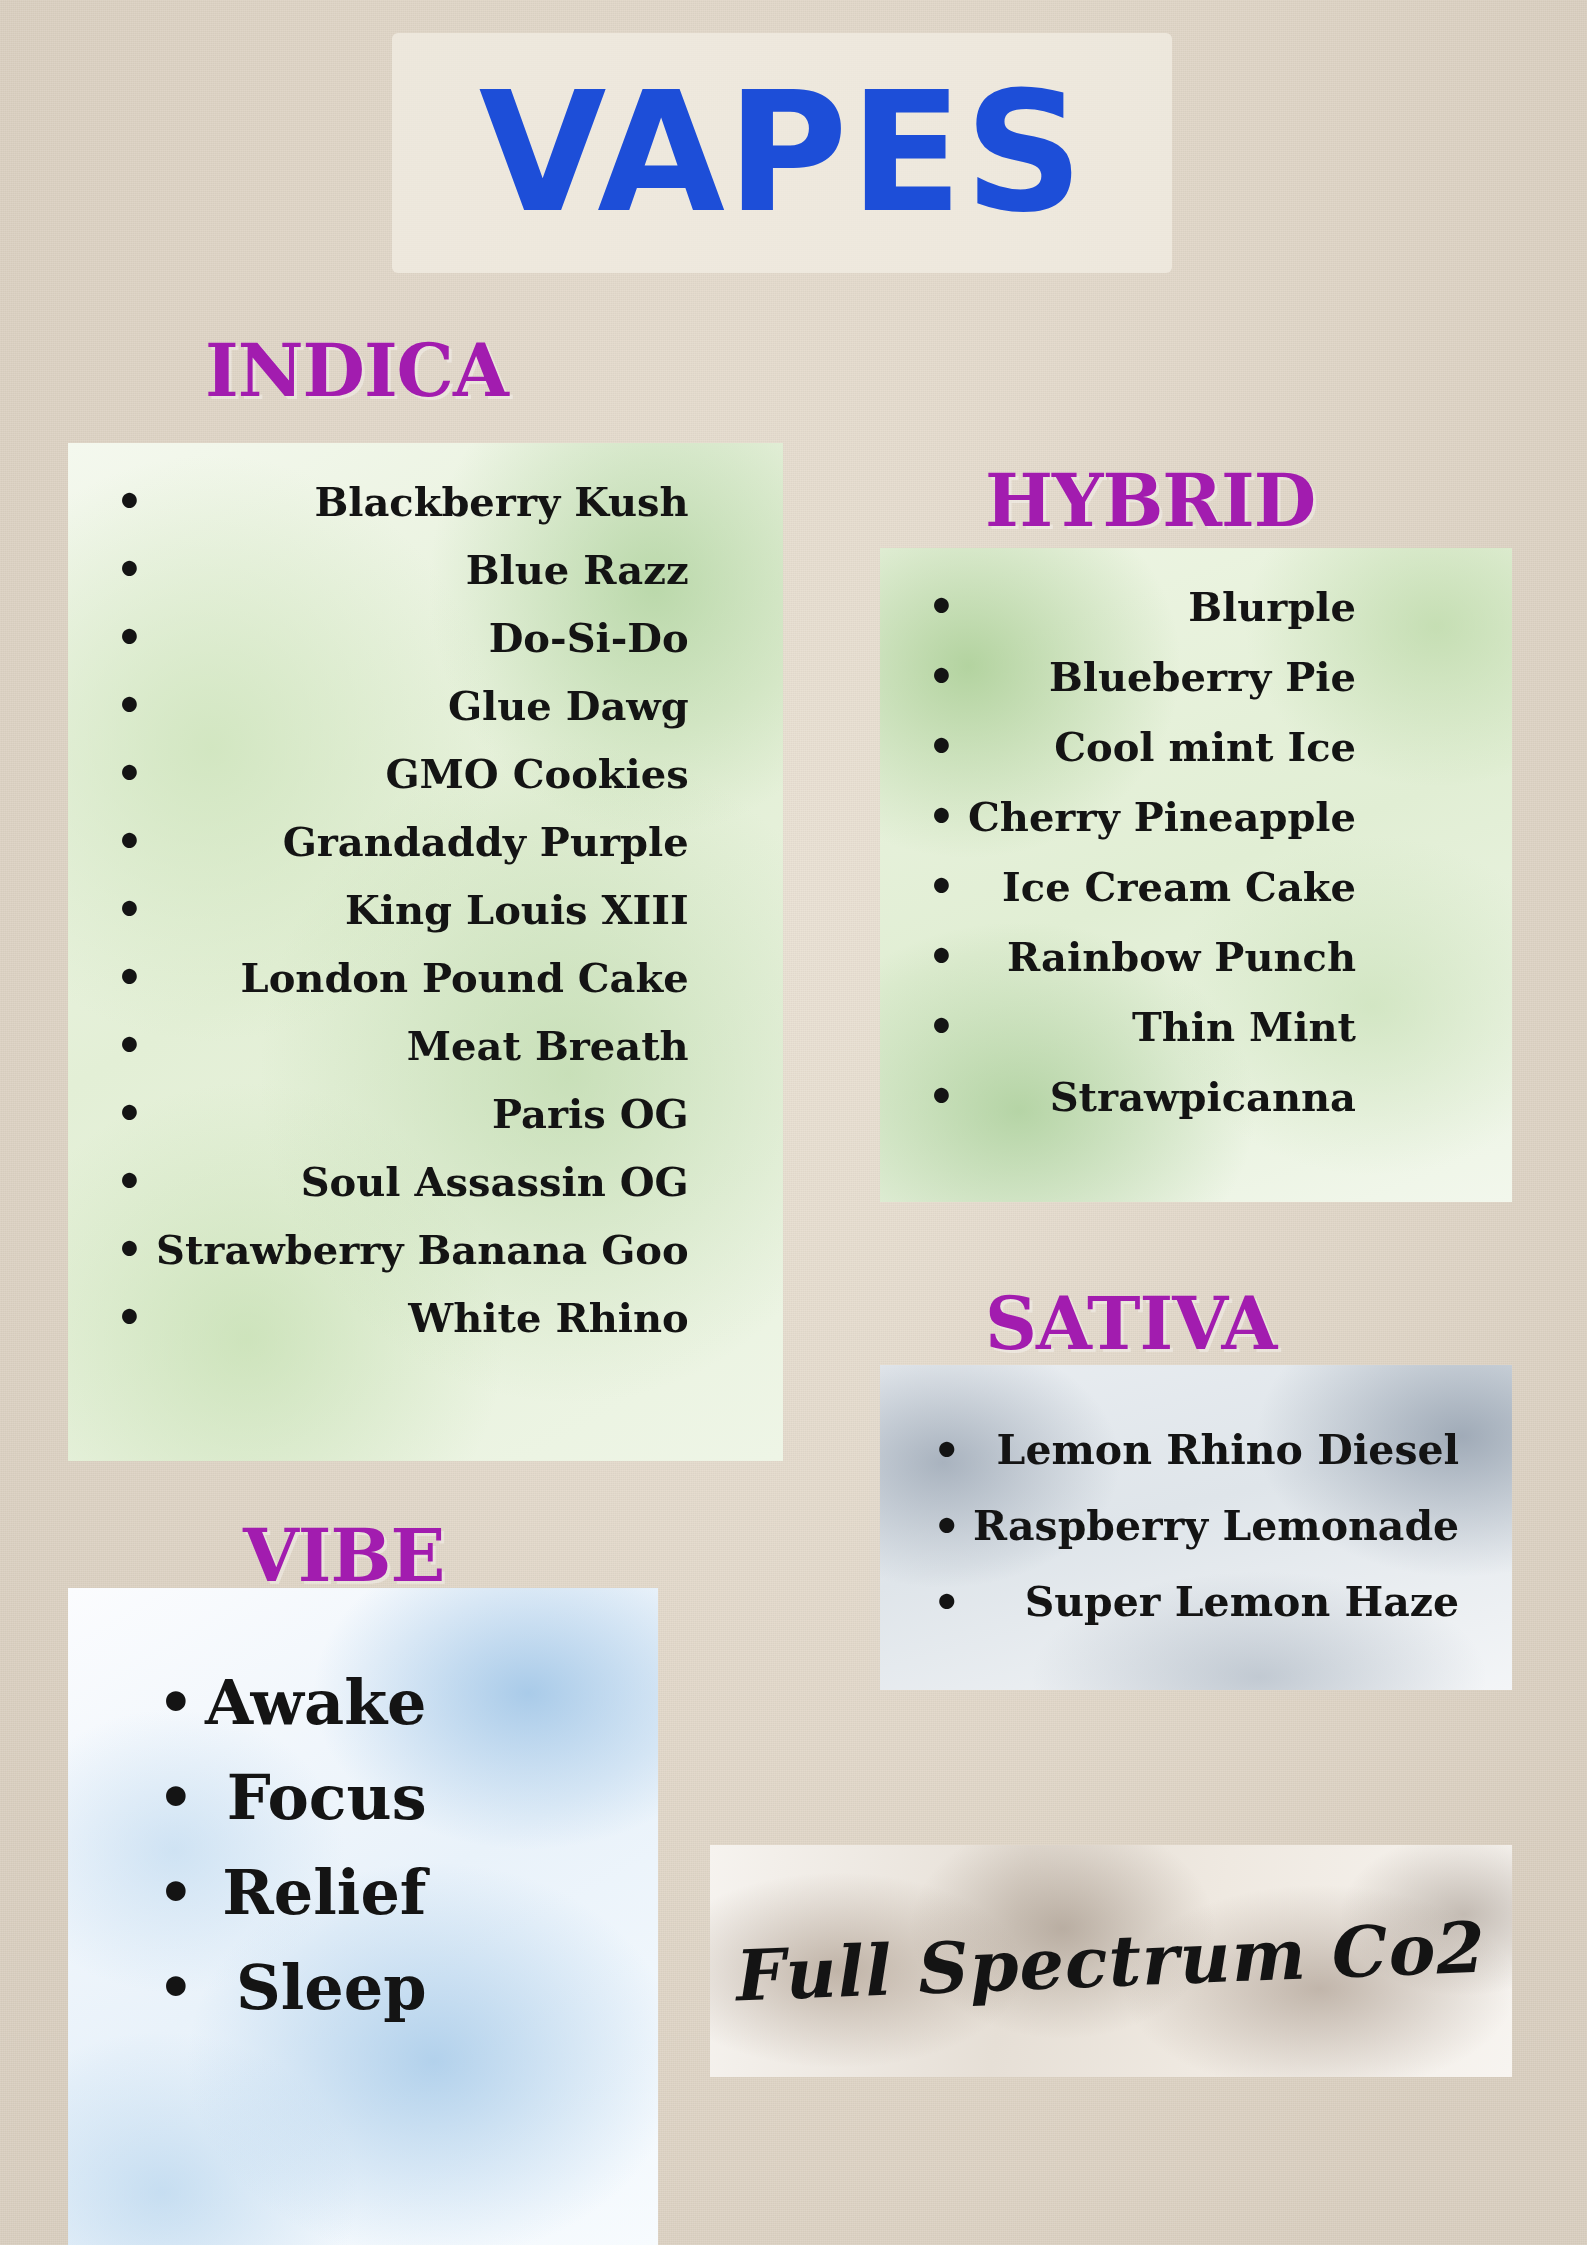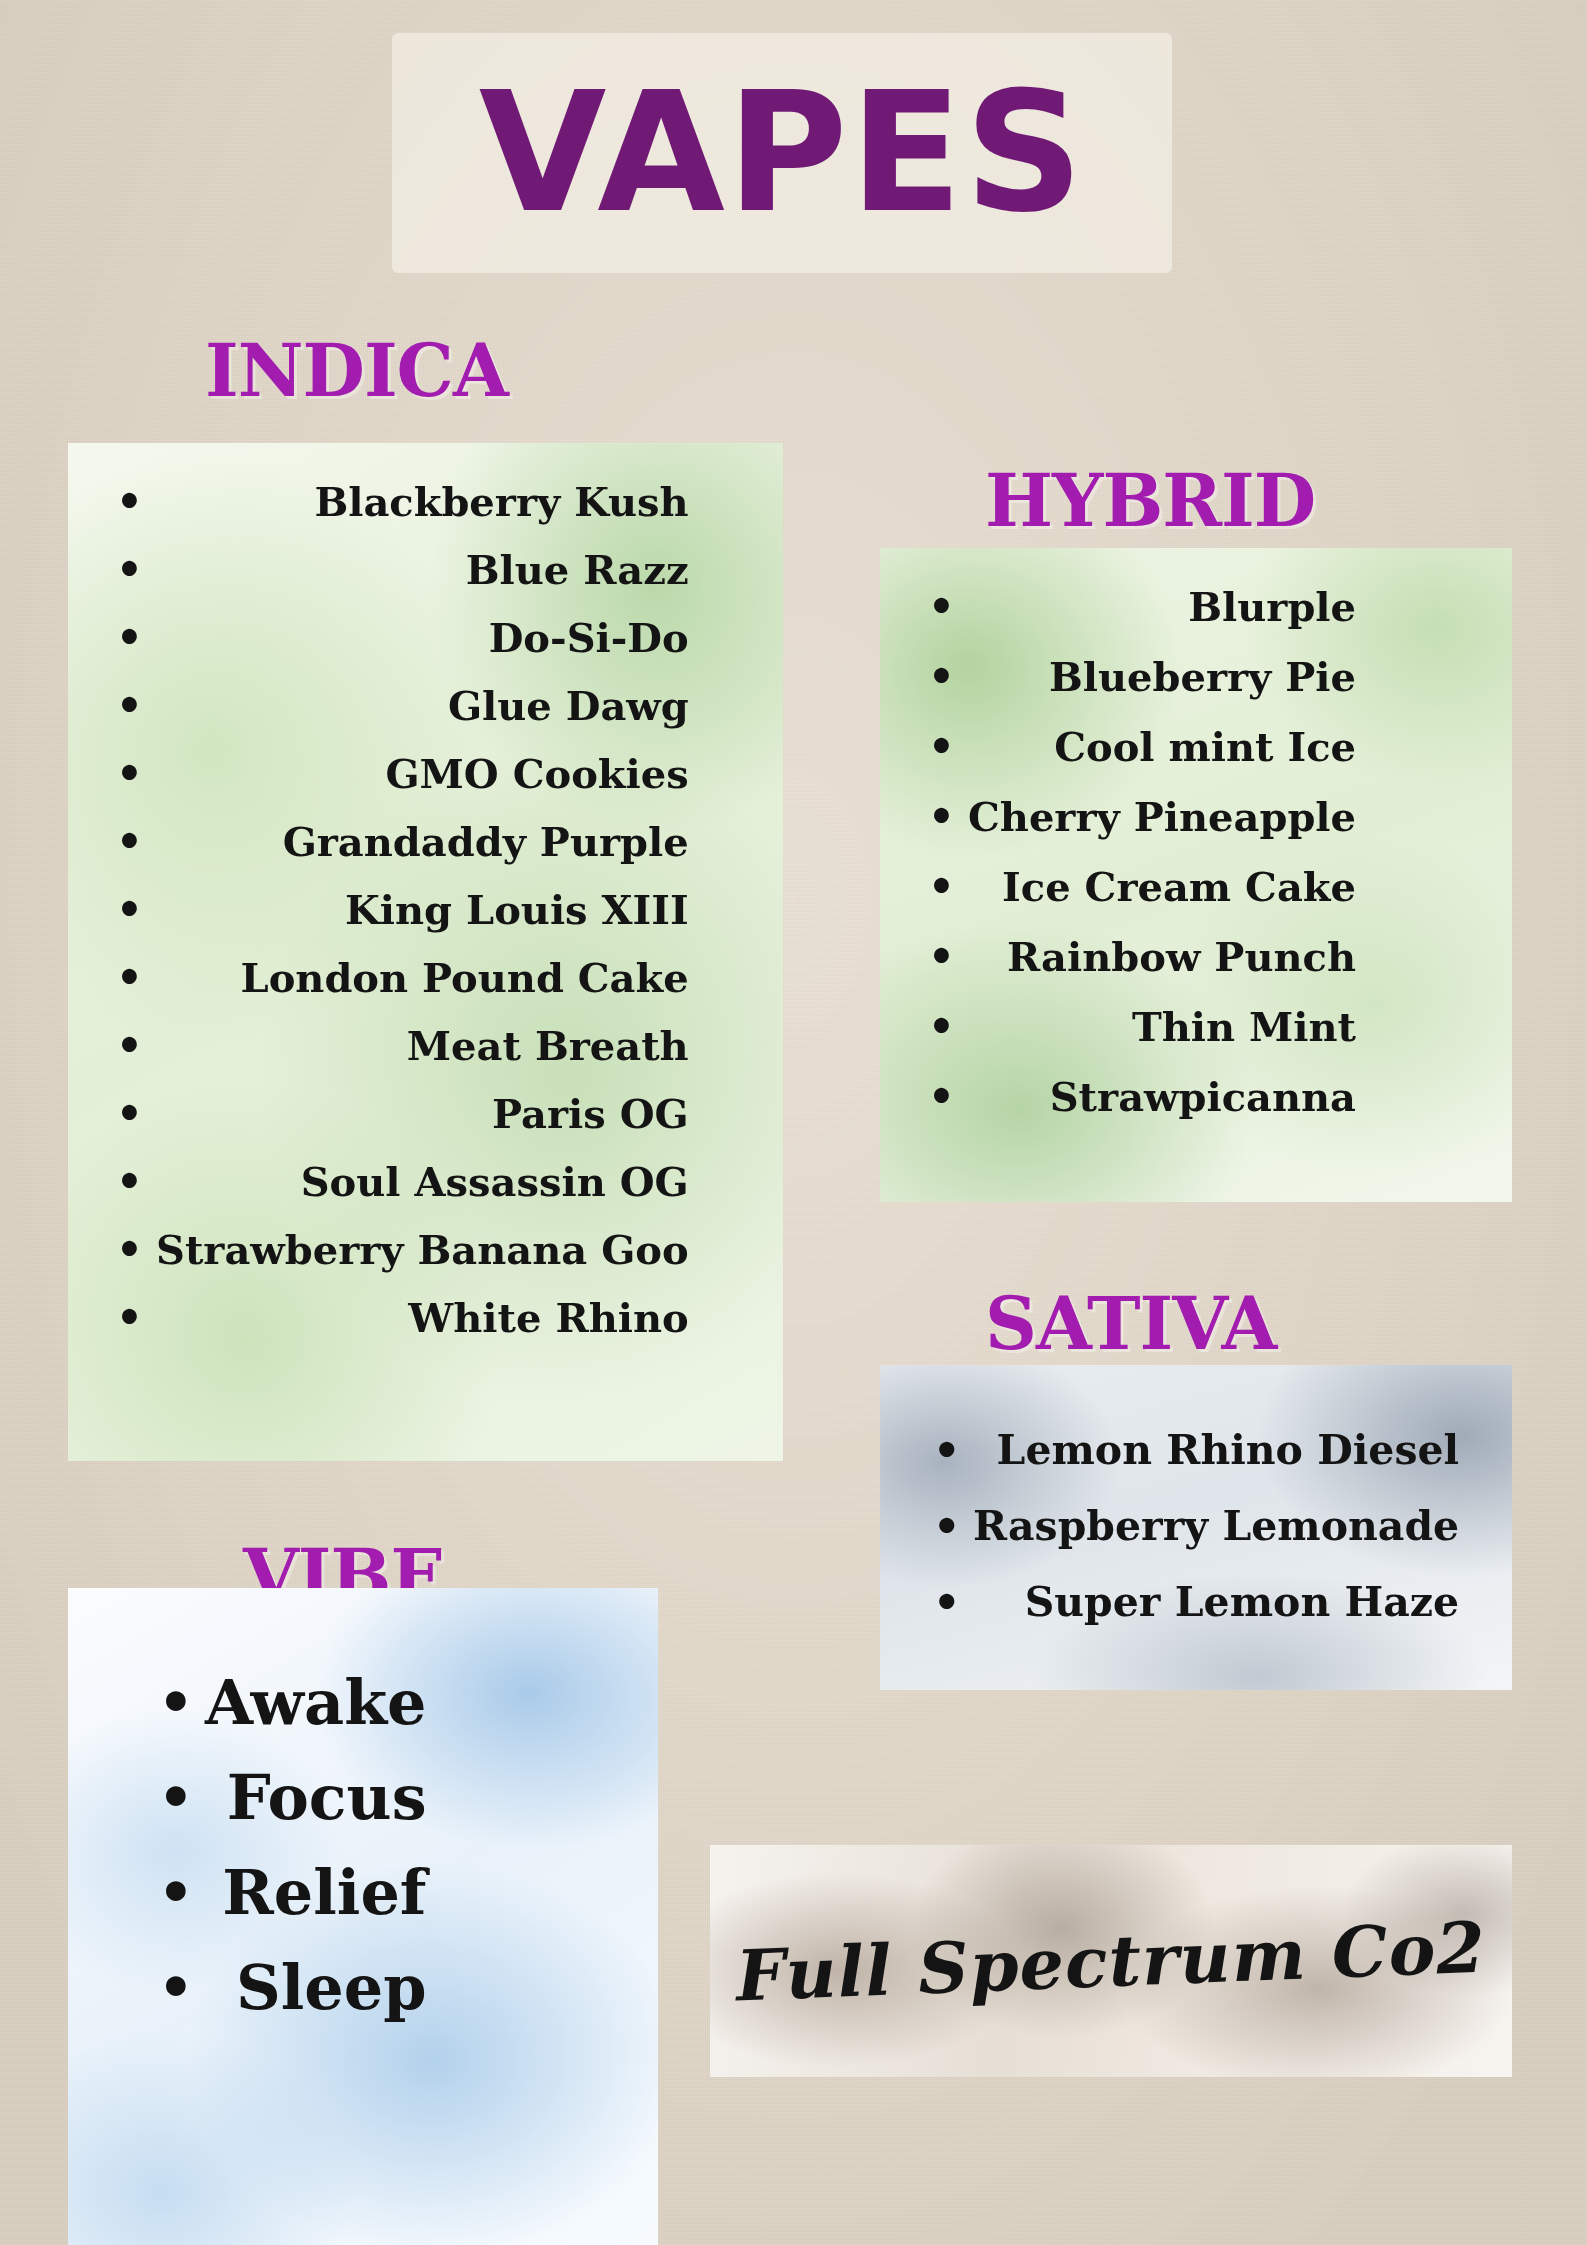--- a/index.html
+++ b/index.html
@@ -54,41 +54,41 @@
     top: 33px;
     width: 780px;
     height: 240px;
     display: flex;
     align-items: center;
     justify-content: center;
     font-family: "DejaVu Sans", sans-serif;
     font-weight: bold;
     font-size: 165px;
     letter-spacing: 2px;
-    color: #701a75;
+    color: #1d4ed8;
     line-height: 1;
     border-radius: 15px;
   }
 
   
   .heading {
     position: absolute;
     font-family: "DejaVu Serif", serif;
     font-weight: bold;
     font-size: 72px;
     color: #a21caf;
     letter-spacing: -1px;
     line-height: 1;
     text-shadow: 3px 3px 0 rgba(255,255,255,0.35);
     white-space: nowrap;
   }
   #heading-indica { left: 205px; top: 335px; }
   #heading-hybrid { left: 985px; top: 465px; }
   #heading-sativa { left: 985px; top: 1288px; }
-  #heading-vibe   { left: 243px; top: 1520px; margin-top: 20px; }
+  #heading-vibe   { left: 243px; top: 1520px; }
 
   
   .card {
     position: absolute;
     overflow: hidden;
   }
   .card .wash { position: absolute; inset: 0; }
 
   
   #card-indica {

